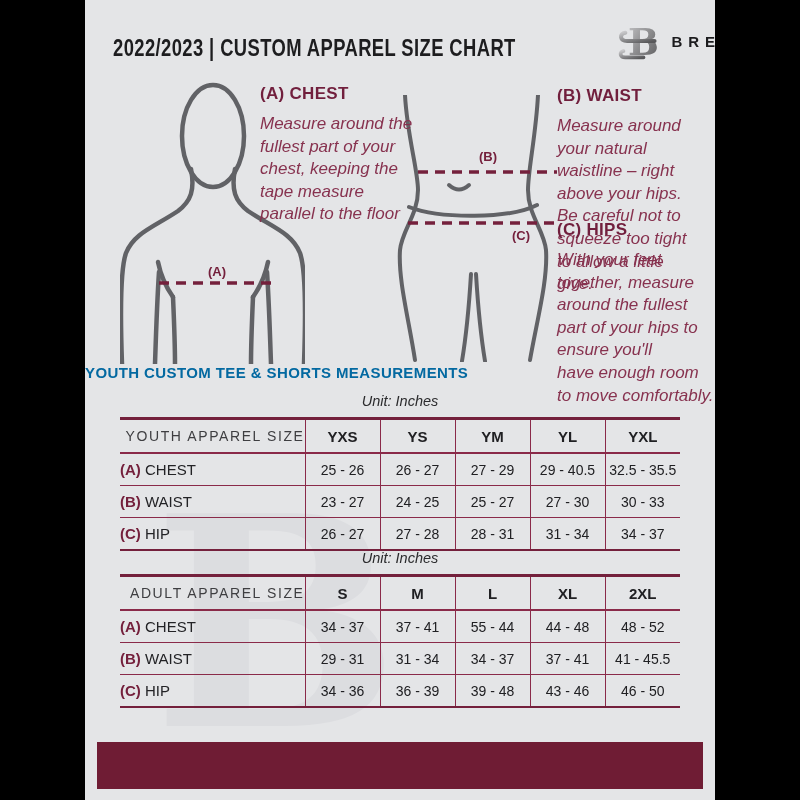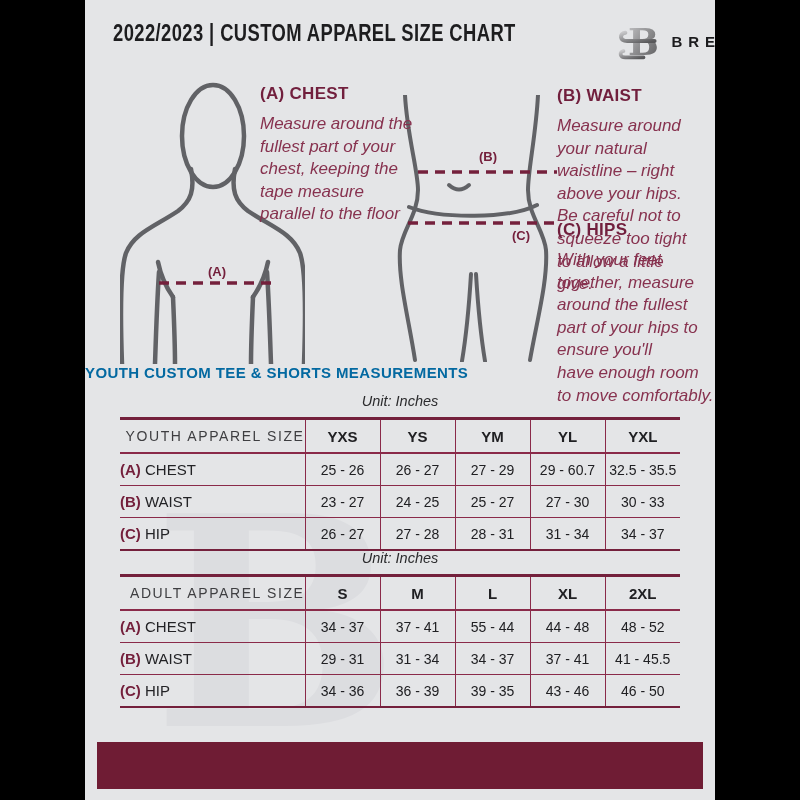--- a/index.html
+++ b/index.html
@@ -1,20 +1,20 @@
 <!DOCTYPE html>
 <html><head>
 <meta charset="utf-8">
 <style>
   html,body{margin:0;padding:0;}
   body{width:800px;height:800px;background:#000;font-family:"Liberation Sans",sans-serif;}
   .page{position:relative;width:630px;height:800px;margin-left:85px;background:#e4e5e7;overflow:hidden;}
 
   
-  .header{position:absolute;top:20px;left:28px;right:24px;display:flex;justify-content:space-between;align-items:flex-start;z-index:2;}
+  .header{position:absolute;top:20px;left:28px;right:24px;display:flex;justify-content:space-between;align-items:flex-end;z-index:2;}
   .header-title{display:inline-block;font-weight:bold;font-size:23px;color:#1d1d1f;letter-spacing:.5px;white-space:nowrap;transform:scaleX(.8);transform-origin:left center;}
   .brand{display:flex;align-items:center;gap:9px;}
   .brand-name{font-weight:bold;font-size:15px;letter-spacing:6px;color:#1c1c1e;}
 
   
   .m-section{position:absolute;z-index:2;}
   .m-head{font-weight:bold;font-size:17px;color:#711f3d;letter-spacing:.3px;margin-bottom:9px;}
   .m-body{font-style:italic;font-size:17px;line-height:1.33;color:#87324f;white-space:pre-line;}
   .sec-a{left:175px;top:84px;width:158px;}
   .sec-b{left:472px;top:86px;width:142px;}
@@ -139,21 +139,21 @@
         <th class="h-size">YS</th>
         <th class="h-size">YM</th>
         <th class="h-size">YL</th>
         <th class="h-size">YXL</th>
       </tr>
       <tr>
         <td class="c-name"><span class="key">(A)</span> <span>CHEST</span></td>
         <td class="c-val">25 - 26</td>
         <td class="c-val">26 - 27</td>
         <td class="c-val">27 - 29</td>
-        <td class="c-val">29 - 60.7</td>
+        <td class="c-val">29 - 40.5</td>
         <td class="c-val">32.5 - 35.5</td>
       </tr>
       <tr>
         <td class="c-name"><span class="key">(B)</span> <span>WAIST</span></td>
         <td class="c-val">23 - 27</td>
         <td class="c-val">24 - 25</td>
         <td class="c-val">25 - 27</td>
         <td class="c-val">27 - 30</td>
         <td class="c-val">30 - 33</td>
       </tr>
@@ -202,21 +202,21 @@
         <td class="c-val">29 - 31</td>
         <td class="c-val">31 - 34</td>
         <td class="c-val">34 - 37</td>
         <td class="c-val">37 - 41</td>
         <td class="c-val">41 - 45.5</td>
       </tr>
       <tr>
         <td class="c-name"><span class="key">(C)</span> <span>HIP</span></td>
         <td class="c-val">34 - 36</td>
         <td class="c-val">36 - 39</td>
-        <td class="c-val">39 - 35</td>
+        <td class="c-val">39 - 48</td>
         <td class="c-val">43 - 46</td>
         <td class="c-val">46 - 50</td>
       </tr>
     </tbody>
       </table>
   </div>
 
   <div class="footer-bar"></div>
 
 </div>

